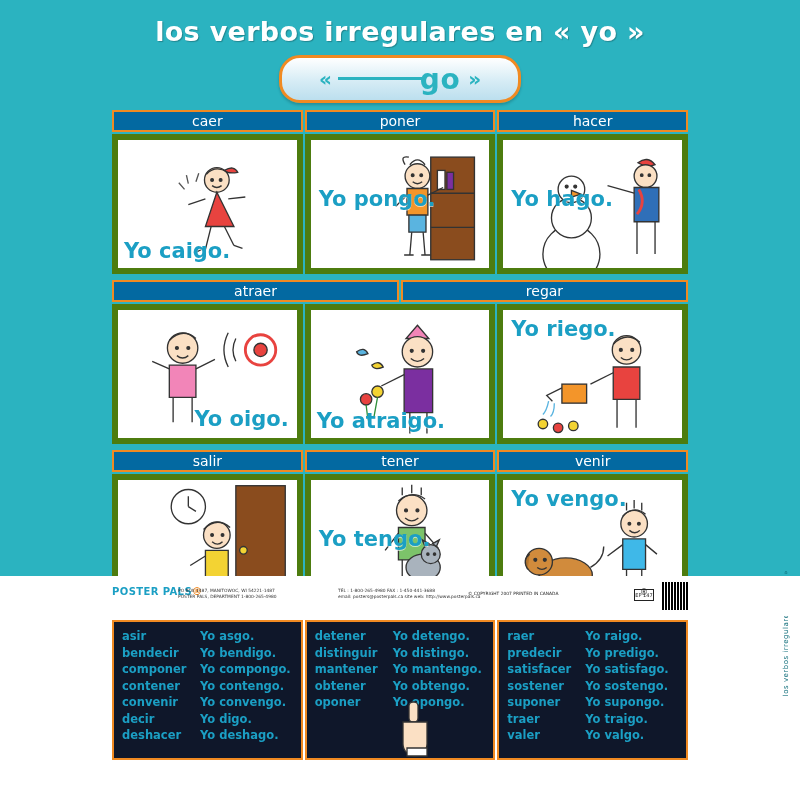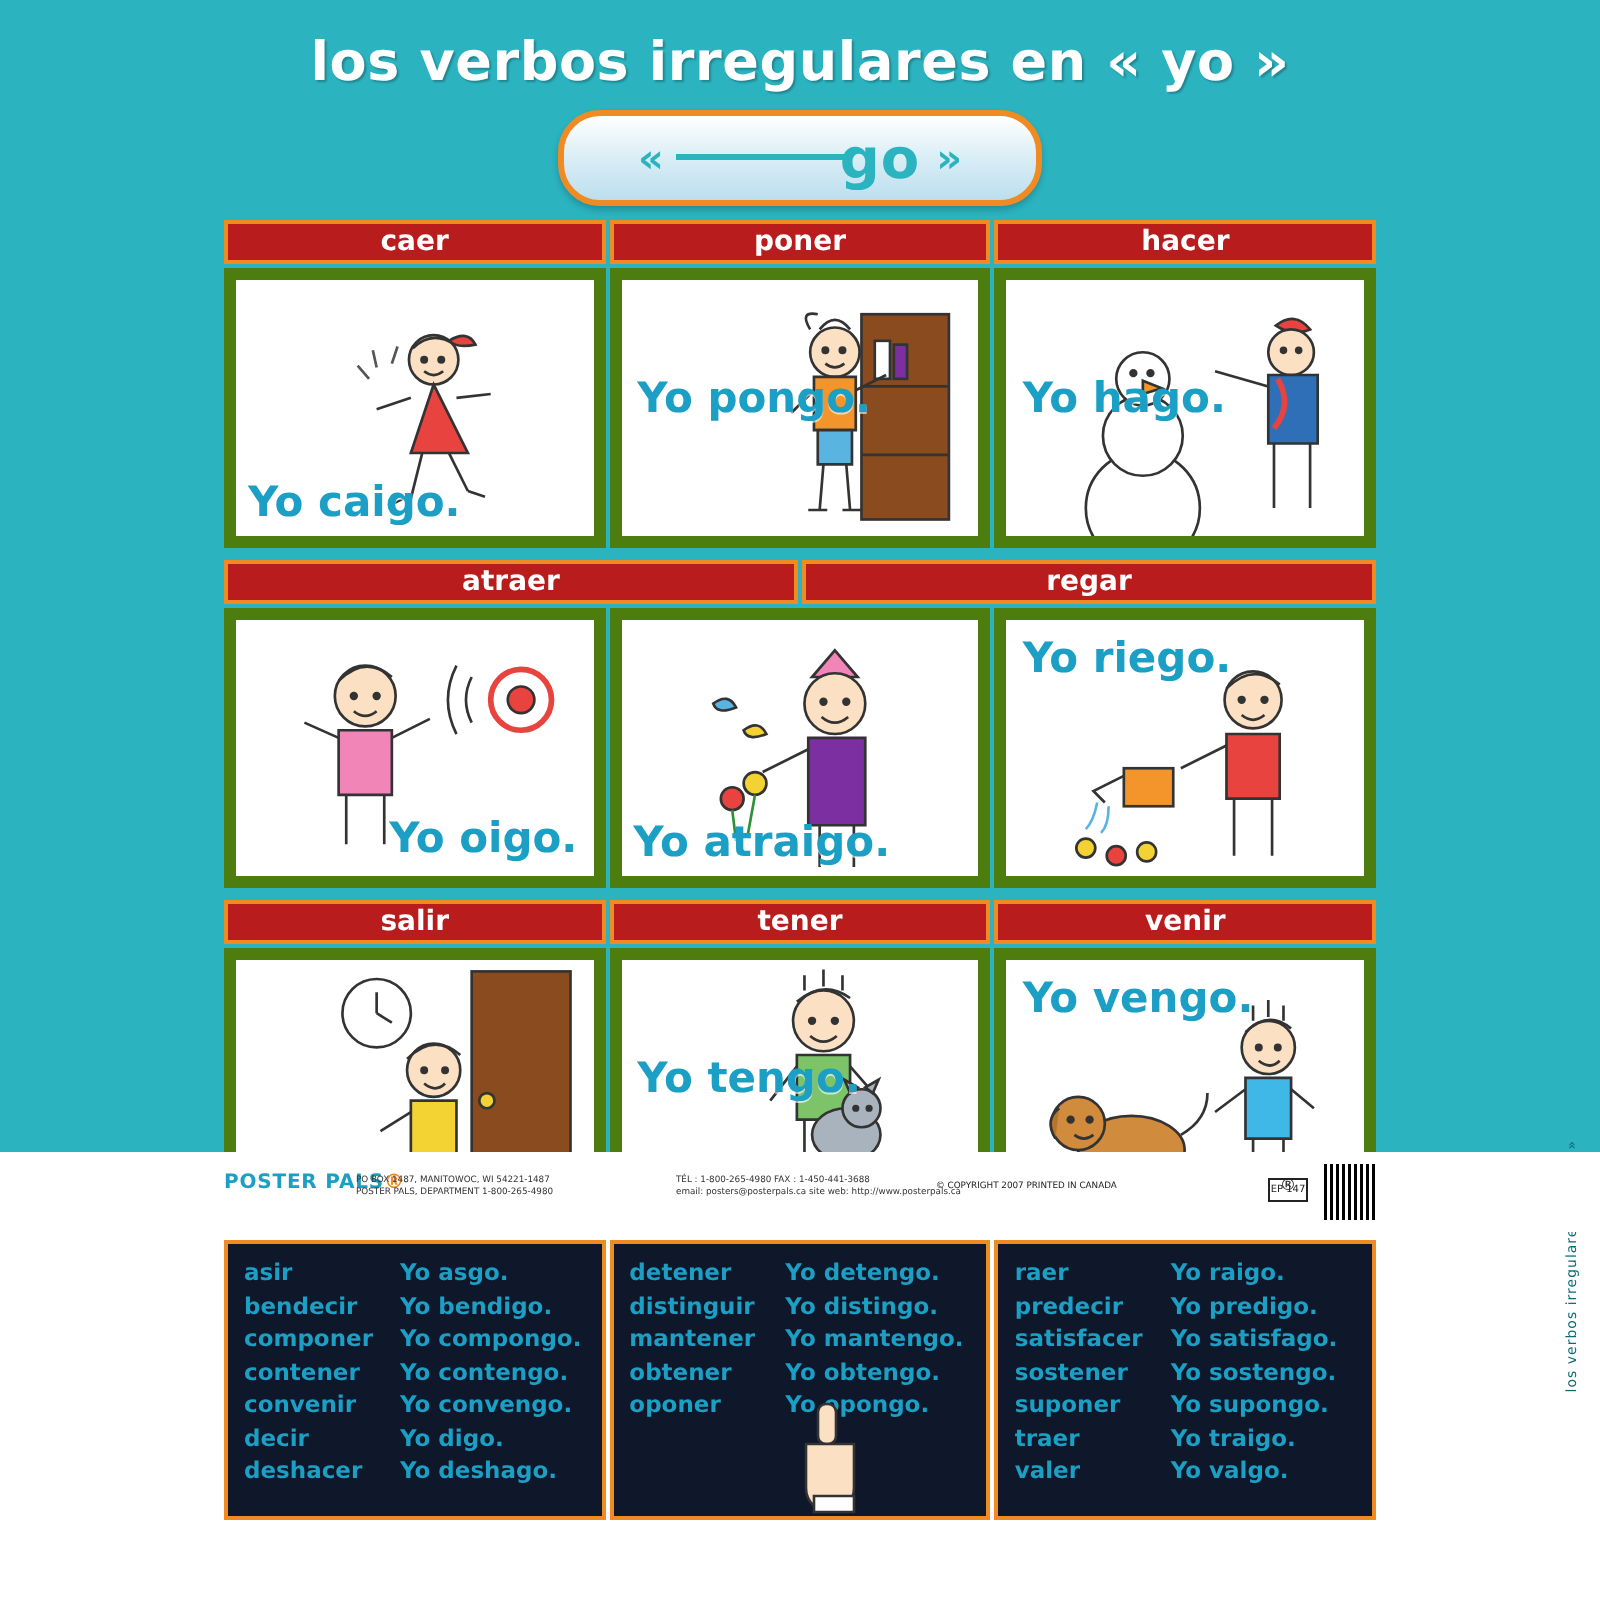--- a/index.html
+++ b/index.html
@@ -61,25 +61,25 @@
   }
   .band{
     margin-bottom:6px;
   }
   .hrow{
     display:flex;
     height:22px;
   }
   .hcell{
     flex:1;
-    background:#b91c1c;
+    background:#0369a1;
     border:2px solid #f08a22;
     color:#ffffff;
     font-size:14px;
-    font-weight:bold;
+    font-weight:normal;
     display:flex;align-items:center;justify-content:center;
     box-sizing:border-box;
   }
   .hcell + .hcell{margin-left:2px;}
   .crow{
     display:flex;
     height:140px;
     margin-top:2px;
   }
   .cell{

